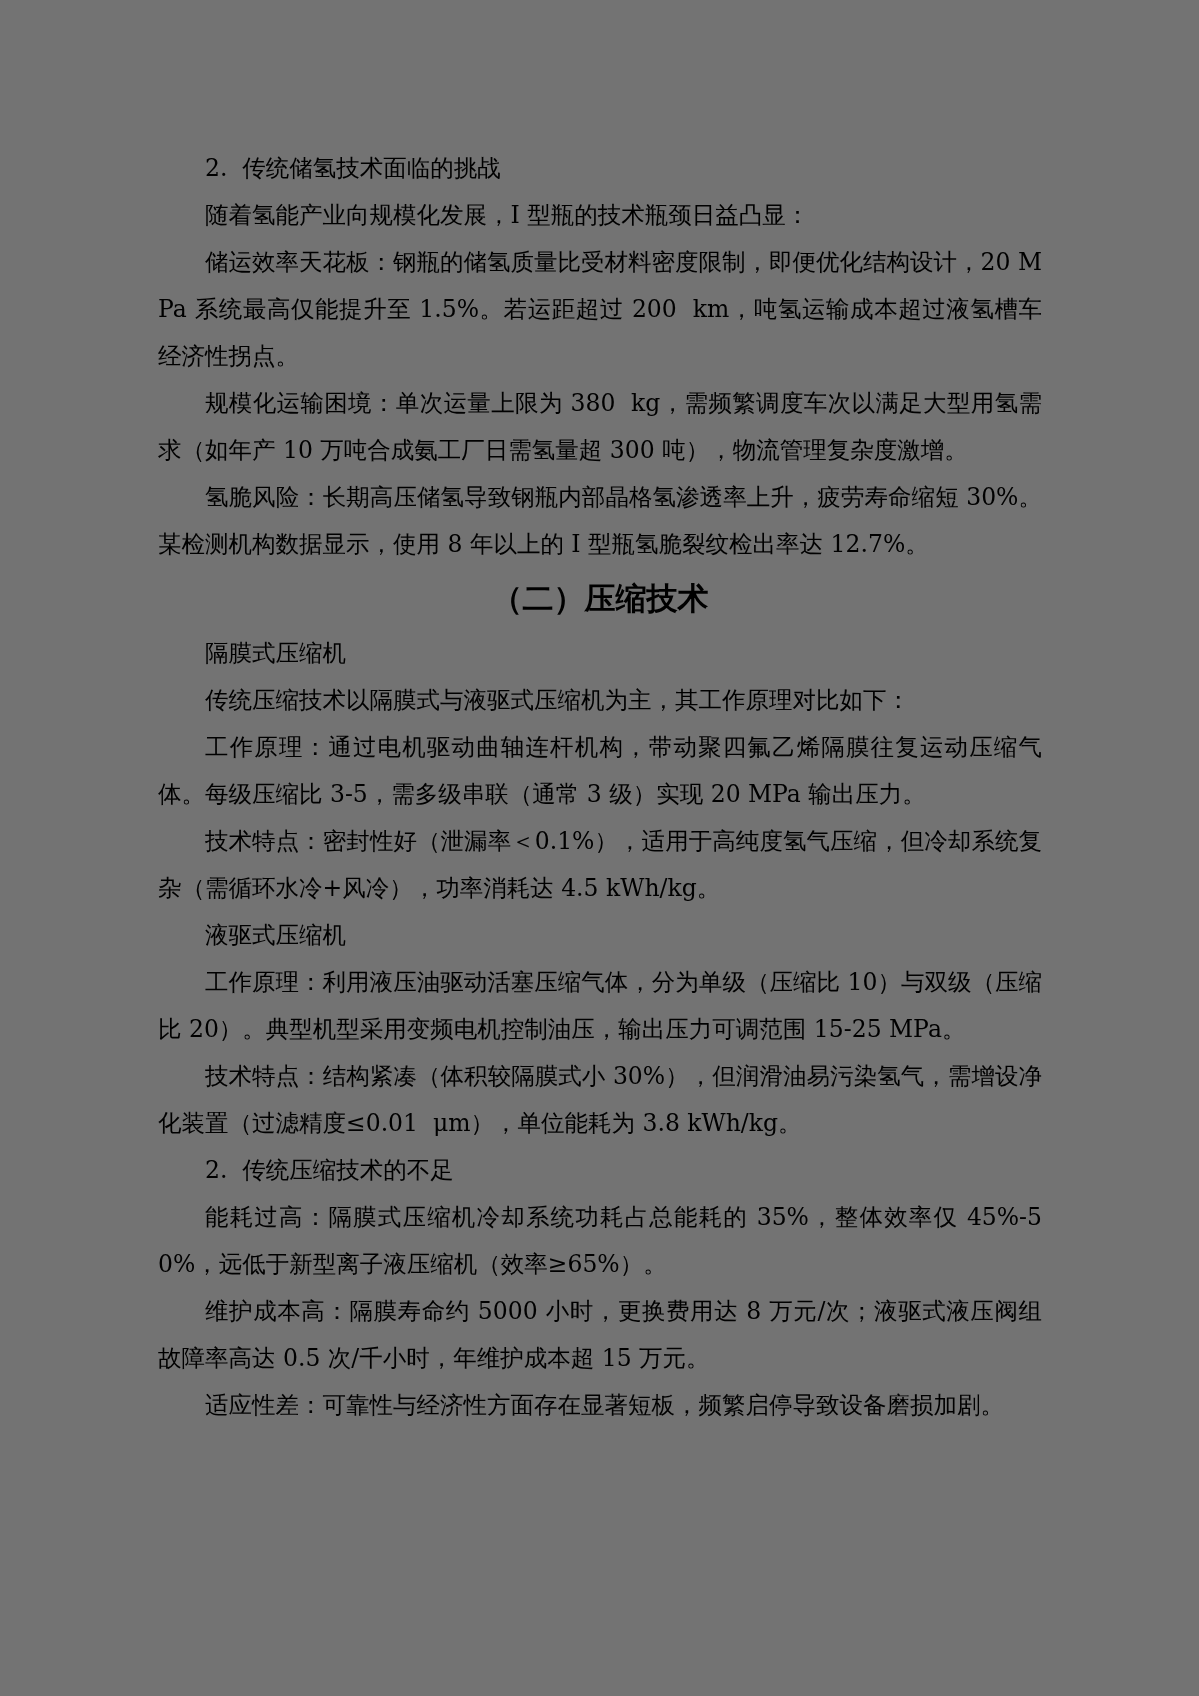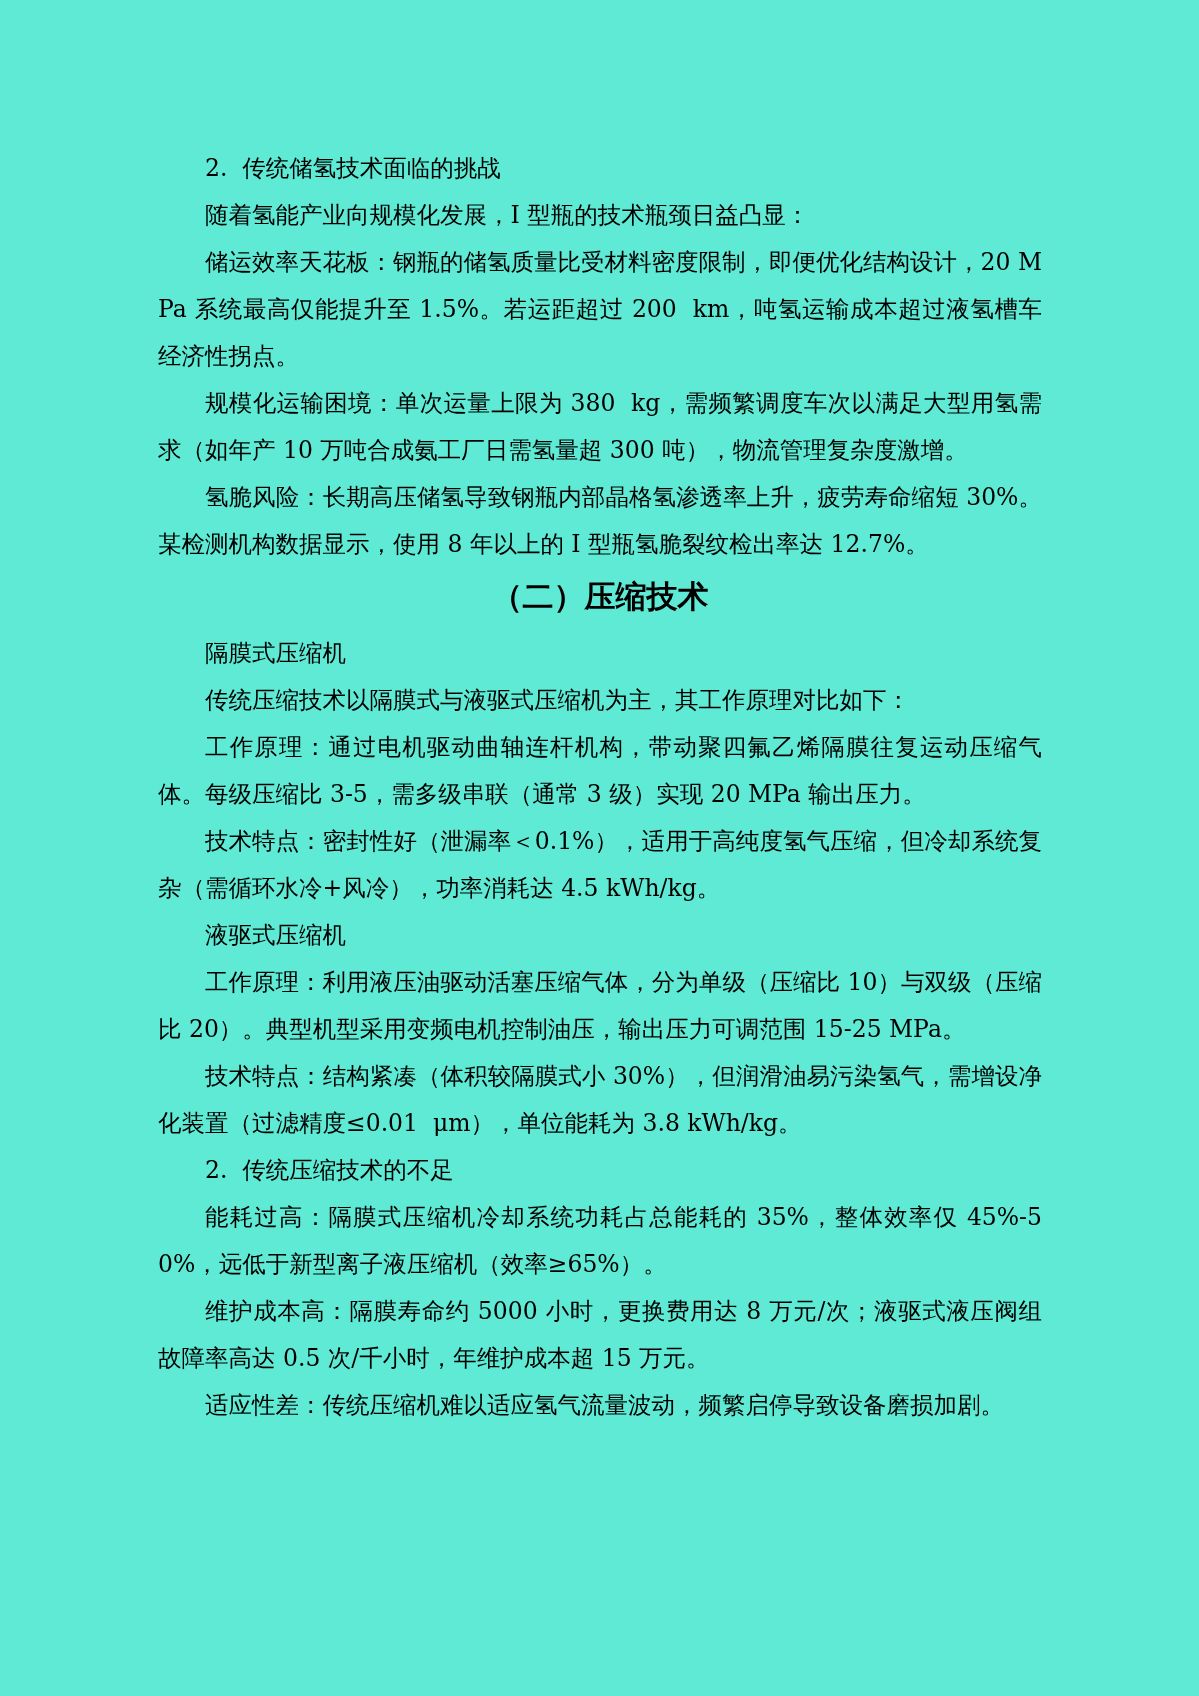--- a/index.html
+++ b/index.html
@@ -4,21 +4,21 @@
 <style>
   html, body {
     margin: 0;
     padding: 0;
     background: #ffffff;
   }
   .page {
     position: relative;
     width: 1199px;
     height: 1696px;
-    background: #5eead4;
+    background: #737373;
     box-sizing: border-box;
     padding: 145px 157px 0 158px;
     font-family: "DejaVu Serif", "Liberation Serif", serif;
     font-size: 23.5px;
     color: #000000;
     overflow: hidden;
   }
   .para {
     margin: 0;
     line-height: 47px;
@@ -27,21 +27,21 @@
     white-space: pre-wrap;
     word-break: break-all;
   }
   .heading {
     margin: 0;
     line-height: 62px;
     font-size: 31px;
     font-weight: bold;
     text-align: center;
     text-indent: 0;
-    font-family: Liberation Mono, monospace;
+    font-family: Liberation Serif, serif;
     white-space: pre-wrap;
   }
 </style>
 </head>
 <body>
 
 <div class="page">
   <p class="para">2.  传统储氢技术面临的挑战</p>
   <p class="para">随着氢能产业向规模化发展，I 型瓶的技术瓶颈日益凸显：</p>
   <p class="para">储运效率天花板：钢瓶的储氢质量比受材料密度限制，即便优化结构设计，20 MPa 系统最高仅能提升至 1.5%。若运距超过 200  km，吨氢运输成本超过液氢槽车经济性拐点。</p>
@@ -53,14 +53,14 @@
   <p class="para">隔膜式压缩机</p>
   <p class="para">传统压缩技术以隔膜式与液驱式压缩机为主，其工作原理对比如下：</p>
   <p class="para">工作原理：通过电机驱动曲轴连杆机构，带动聚四氟乙烯隔膜往复运动压缩气体。每级压缩比 3-5，需多级串联（通常 3 级）实现 20 MPa 输出压力。</p>
   <p class="para">技术特点：密封性好（泄漏率＜0.1%），适用于高纯度氢气压缩，但冷却系统复杂（需循环水冷+风冷），功率消耗达 4.5 kWh/kg。</p>
   <p class="para">液驱式压缩机</p>
   <p class="para">工作原理：利用液压油驱动活塞压缩气体，分为单级（压缩比 10）与双级（压缩比 20）。典型机型采用变频电机控制油压，输出压力可调范围 15-25 MPa。</p>
   <p class="para">技术特点：结构紧凑（体积较隔膜式小 30%），但润滑油易污染氢气，需增设净化装置（过滤精度≤0.01  μm），单位能耗为 3.8 kWh/kg。</p>
   <p class="para">2.  传统压缩技术的不足</p>
   <p class="para">能耗过高：隔膜式压缩机冷却系统功耗占总能耗的 35%，整体效率仅 45%-50%，远低于新型离子液压缩机（效率≥65%）。</p>
   <p class="para">维护成本高：隔膜寿命约 5000 小时，更换费用达 8 万元/次；液驱式液压阀组故障率高达 0.5 次/千小时，年维护成本超 15 万元。</p>
-  <p class="para">适应性差：传统压缩机难以适应氢气流量波动，频繁启停导致设备磨损加剧。</p>
+  <p class="para">适应性差：可靠性与经济性方面存在显著短板，频繁启停导致设备磨损加剧。</p>
 </div>
 
 </body></html>

